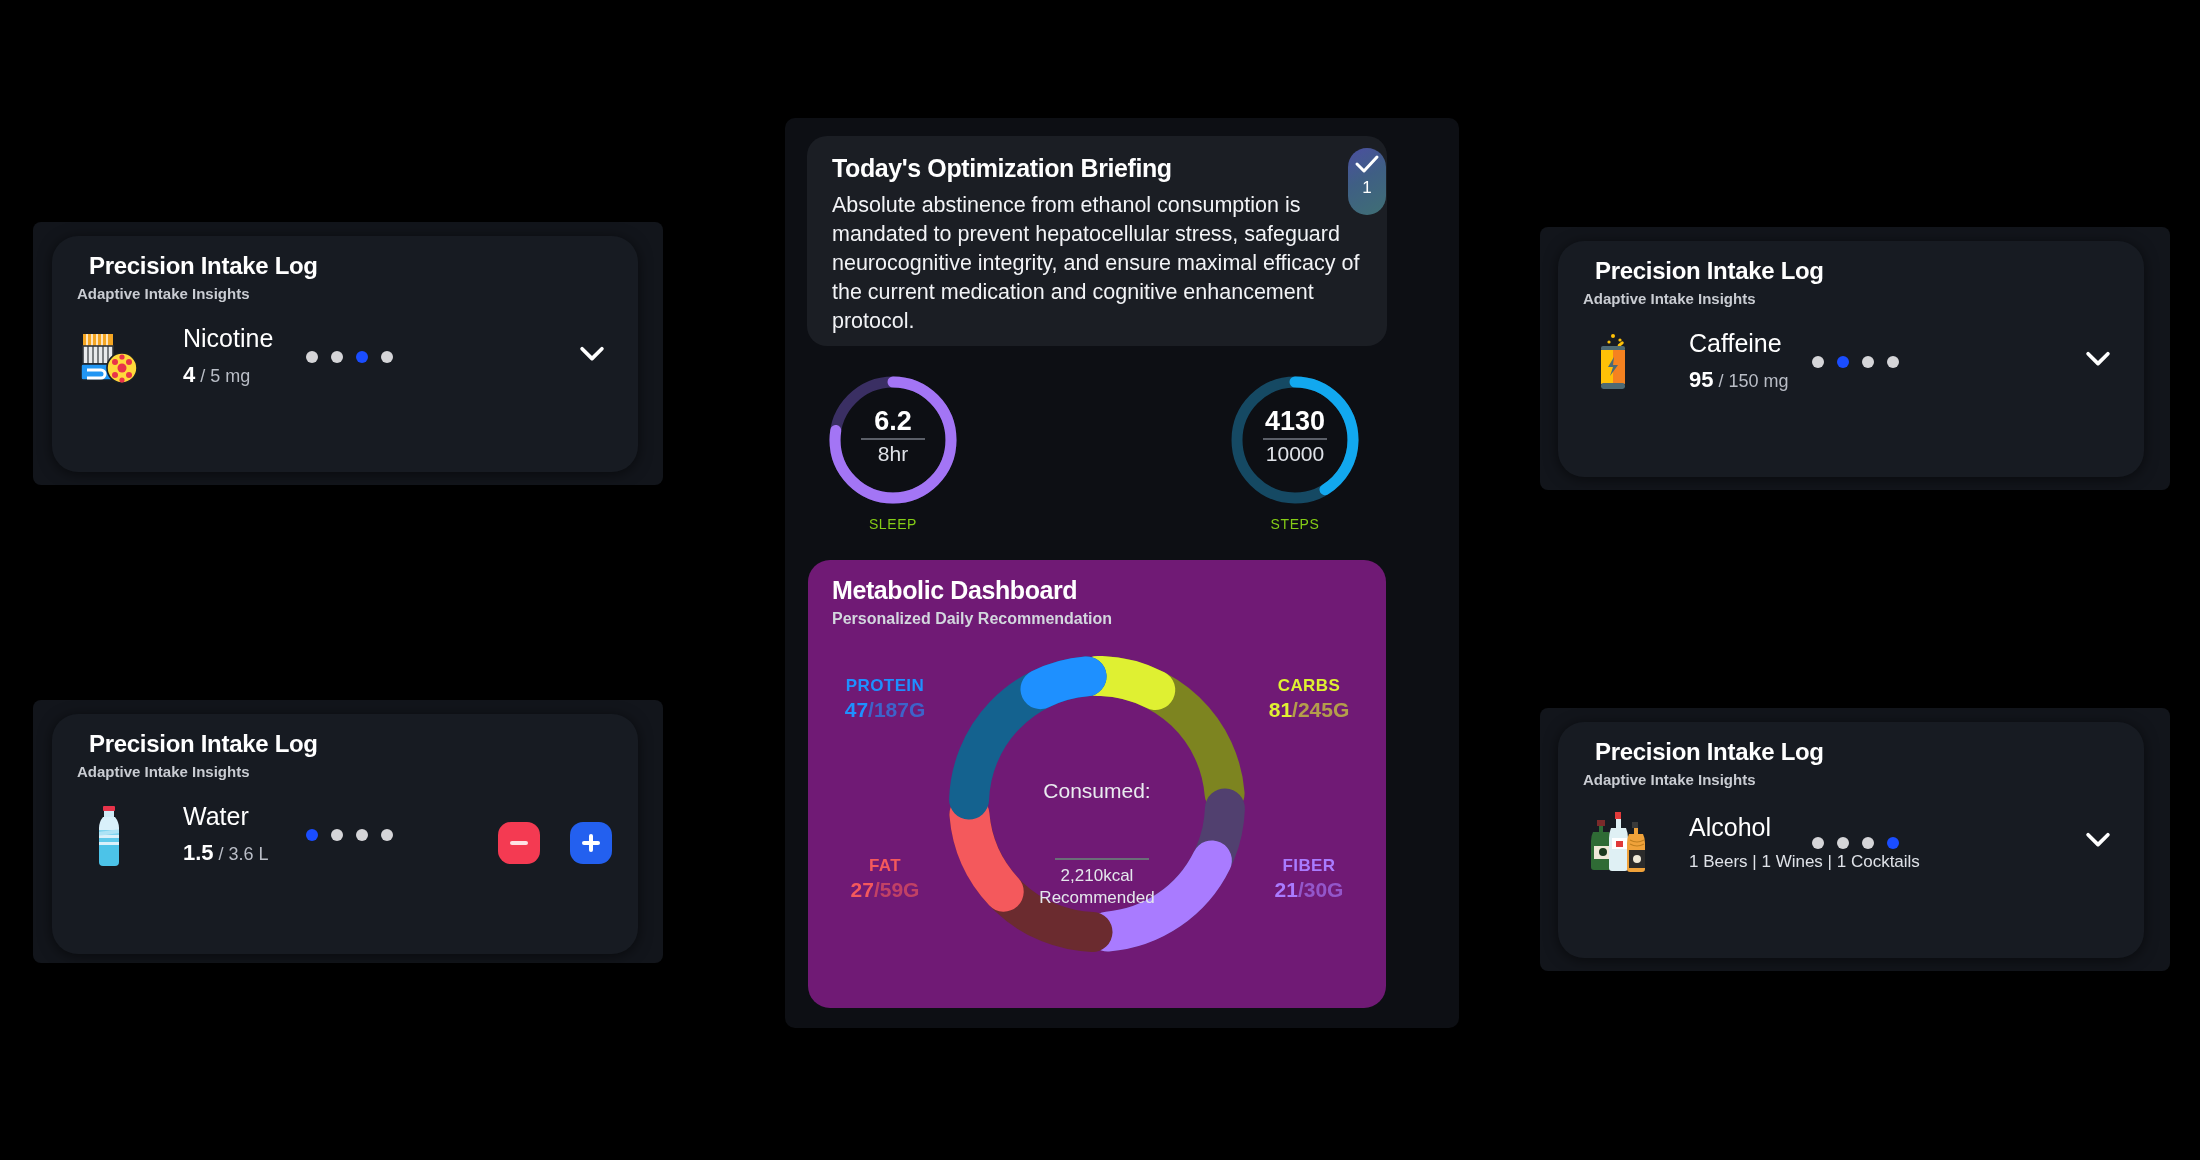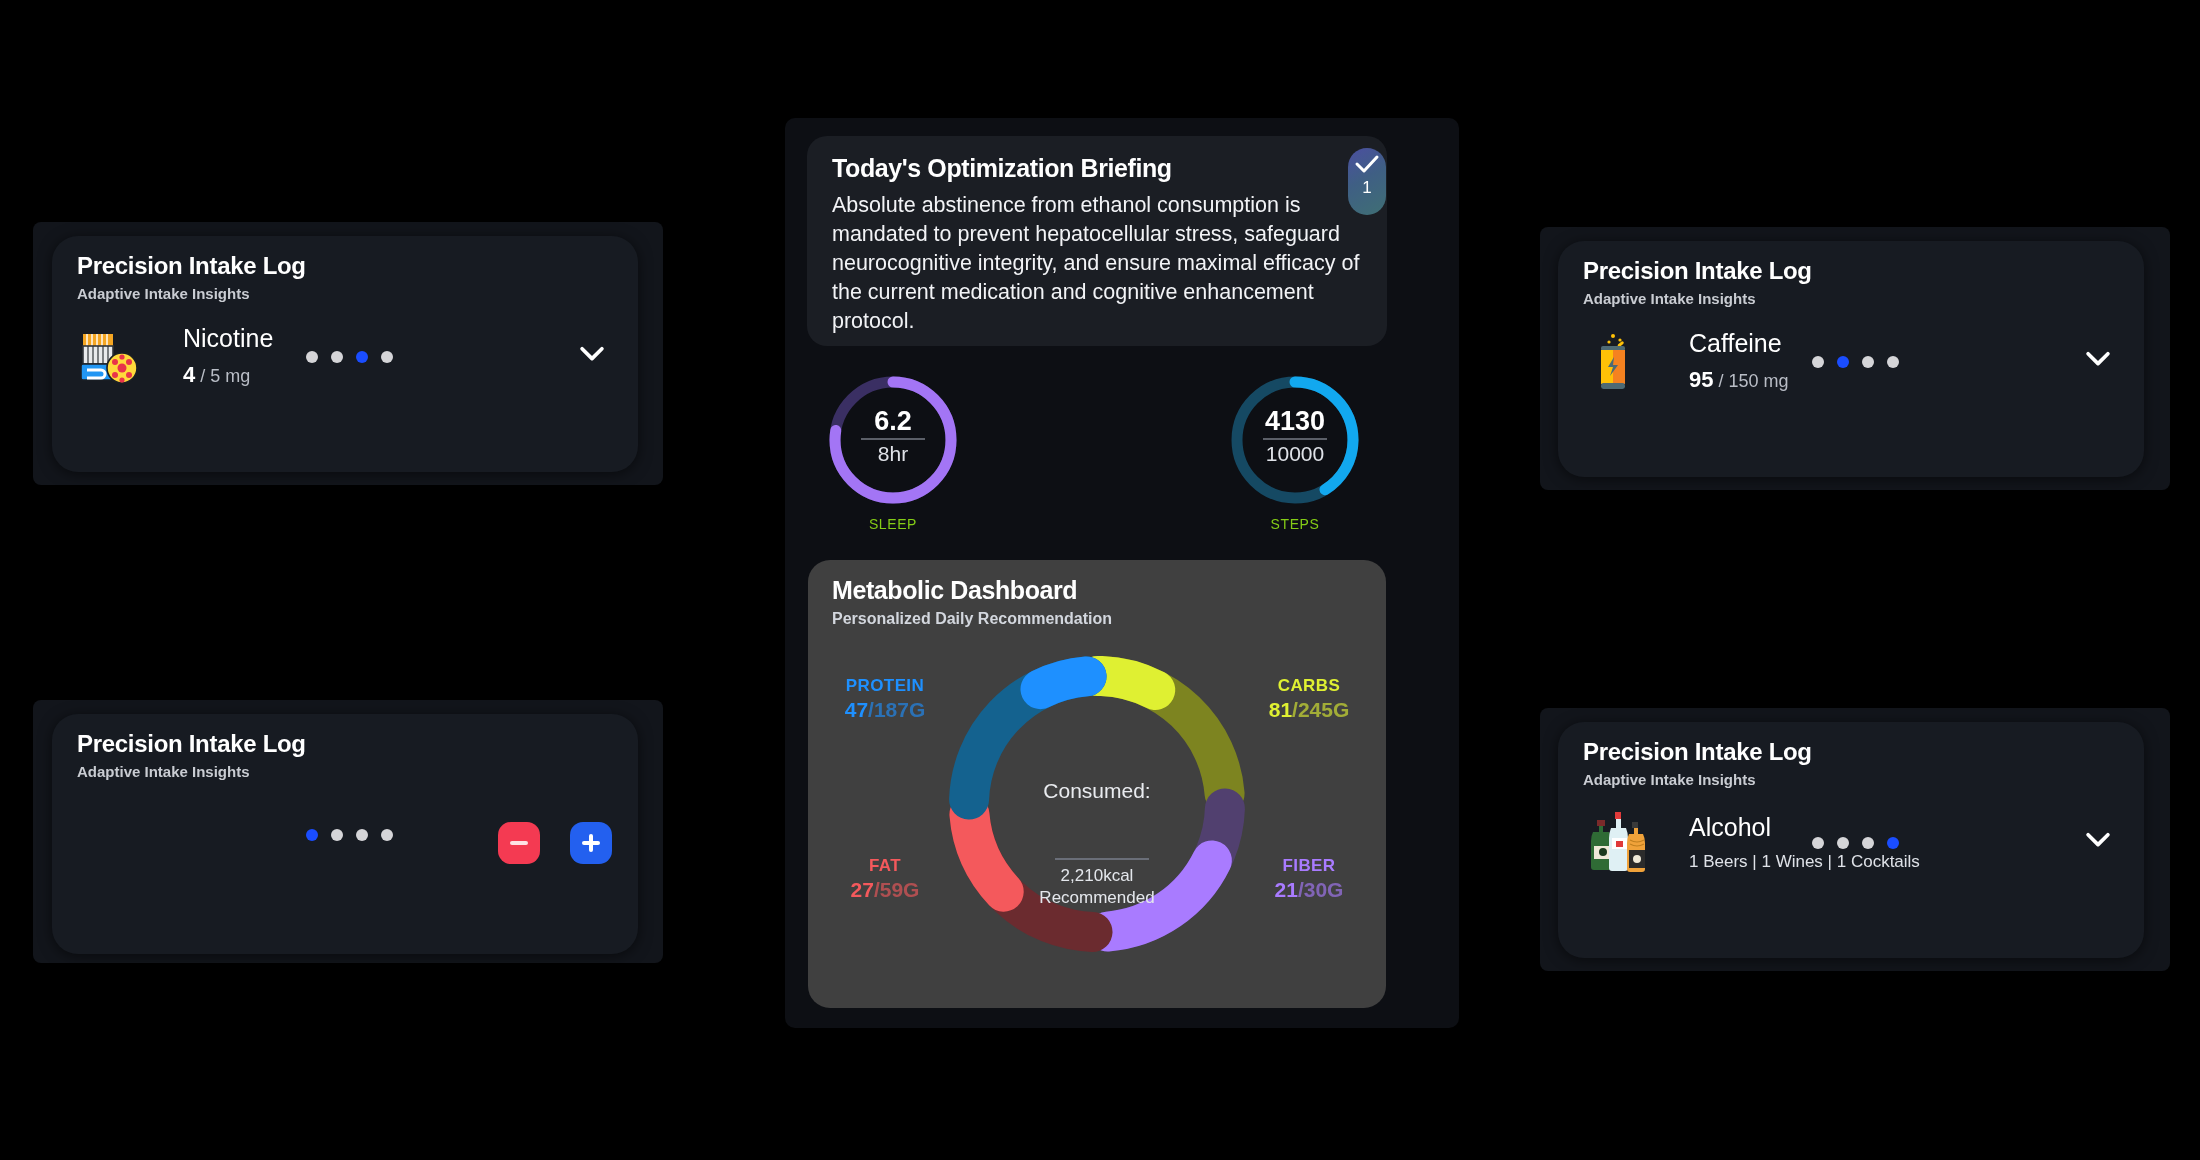--- a/index.html
+++ b/index.html
@@ -4,21 +4,21 @@
 <style>
   html,body{margin:0;padding:0;background:#000;}
   body{width:2200px;height:1160px;position:relative;overflow:hidden;
        font-family:"Liberation Sans","DejaVu Sans",sans-serif;
        -webkit-font-smoothing:antialiased;}
 
   
   .outer-frame{position:absolute;background:#12151b;border-radius:8px;}
   .intake-card{position:absolute;background:#171b22;border-radius:26px;
                box-shadow:0 2px 14px rgba(0,0,0,.55);}
-  .card-title{color:#ffffff;font-weight:bold;letter-spacing:-.3px;}
+  .card-title{color:#ffffff;font-weight:bold;letter-spacing:-.3px;margin-left:12px;}
   .card-sub{color:#c9ccd2;}
 
   .row{position:absolute;display:flex;align-items:center;}
   .item-name{color:#ffffff;font-weight:400;}
   .item-val{color:#ffffff;font-weight:bold;}
   .item-sub{color:#dfe2e8;}
 
   .dots{position:absolute;display:flex;gap:13px;align-items:center;}
   .dot{width:12px;height:12px;border-radius:50%;background:#d5d5d8;}
   .dot.active{background:#1a4dff;}
@@ -50,21 +50,21 @@
   .ring-wrap{position:absolute;width:140px;height:140px;}
   .ring-wrap .lbl{position:absolute;left:0;right:0;top:146px;text-align:center;
                   color:#84cc16;font-size:14px;letter-spacing:.6px;}
   .ring-num{position:absolute;left:0;right:0;top:36px;text-align:center;
             color:#fff;font-size:27px;font-weight:bold;}
   .ring-den{position:absolute;left:0;right:0;top:72px;text-align:center;
             color:#dfe2e8;font-size:21px;}
   .ring-rule{position:absolute;left:38px;width:64px;top:68px;height:2px;background:#5b5f68;}
 
   #metab-card{position:absolute;left:23px;top:442px;width:578px;height:448px;
-              background:#404040;border-radius:22px;}
+              background:#701a75;border-radius:22px;}
   #metab-title{position:absolute;left:24px;top:16px;color:#fff;font-size:25px;
                font-weight:bold;letter-spacing:-.4px;}
   #metab-sub{position:absolute;left:24px;top:50px;color:#d3d7de;font-size:16px;
              font-weight:bold;}
   #donut{position:absolute;left:104px;top:74px;width:370px;height:340px;}
   .mlabel{position:absolute;text-align:center;line-height:1.22;}
   .mlabel .nm{font-size:17px;font-weight:bold;letter-spacing:.4px;display:block;}
   .mlabel .vv{font-size:21px;font-weight:bold;display:block;}
   .mlabel .vv .tot{opacity:.62;}
   .center-txt{position:absolute;left:0;right:0;text-align:center;}
@@ -135,20 +135,40 @@
     <span class="dot active"></span>
     <span class="dot"></span>
   </div>
 </div>
 
 <div class="outer-frame" style="left:33px;top:700px;width:630px;height:263px;"></div>
 <div class="intake-card" style="left:52px;top:714px;width:586px;height:240px;">
   <div class="card-title" style="position:absolute;left:25px;top:16px;font-size:24px;">Precision Intake Log</div>
   <div class="card-sub" style="position:absolute;left:25px;top:49px;font-size:15px;font-weight:bold;">Adaptive Intake Insights</div>
 
+  <div class="row" style="left:25px;top:88px;">
+    <span style="width:64px;height:64px;display:block;">
+      <svg viewBox="0 0 64 64">
+        <rect x="26" y="4" width="12" height="5" rx="1" fill="#e8334a"></rect>
+        <rect x="27" y="9" width="10" height="6" fill="#cfeaf5"></rect>
+        <path d="M26 15 q-4 5 -4 11 v30 a4 4 0 0 0 4 4 h12 a4 4 0 0 0 4 -4 v-30 q0 -6 -4 -11 z" fill="#d9f0fa"></path>
+        <path d="M22 28 h20 v5 h-20z" fill="#7fd4ef"></path>
+        <path d="M22 36 h20 v4 h-20z" fill="#5ec9ea"></path>
+        <path d="M22 43 h20 v17 a4 4 0 0 1 -4 4 h-12 a4 4 0 0 1 -4 -4 z" fill="#4cc3e8"></path>
+        <path d="M22 30 l20 -3 v4 l-20 3z" fill="#b9e6f6" opacity=".8"></path>
+      </svg>
+    </span>
+    <span style="display:inline-block;width:42px;"></span>
+    <span style="display:inline-block;">
+      <span class="item-name" style="display:block;font-size:25px;">Water</span>
+      <span style="display:block;margin-top:9px;">
+        <span class="item-val" style="font-size:22px;">1.5</span><span class="unit" style="font-size:18px;color:#b9bdc6;"> / 3.6 L</span>
+      </span>
+    </span>
+  </div>
 
   <button class="stepbtn minus" style="position:absolute;left:446px;top:108px;">
     <span style="display:block;width:18px;height:4px;background:#fff;border-radius:2px;opacity:.85;"></span>
   </button>
   <button class="stepbtn plus" style="position:absolute;left:518px;top:108px;position:absolute;">
     <span style="position:relative;display:block;width:18px;height:18px;">
       <span style="position:absolute;left:0;top:7px;width:18px;height:4px;background:#fff;border-radius:2px;"></span>
       <span style="position:absolute;left:7px;top:0;width:4px;height:18px;background:#fff;border-radius:2px;"></span>
     </span>
   </button>

